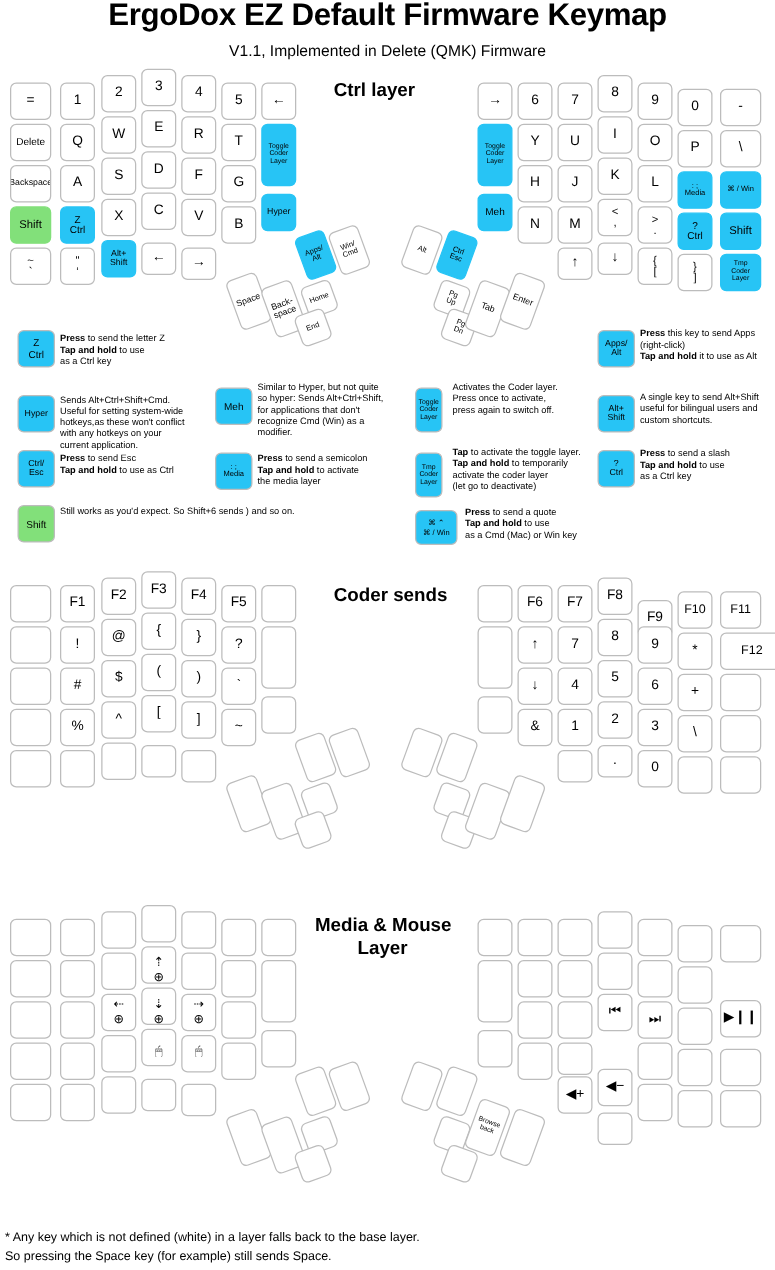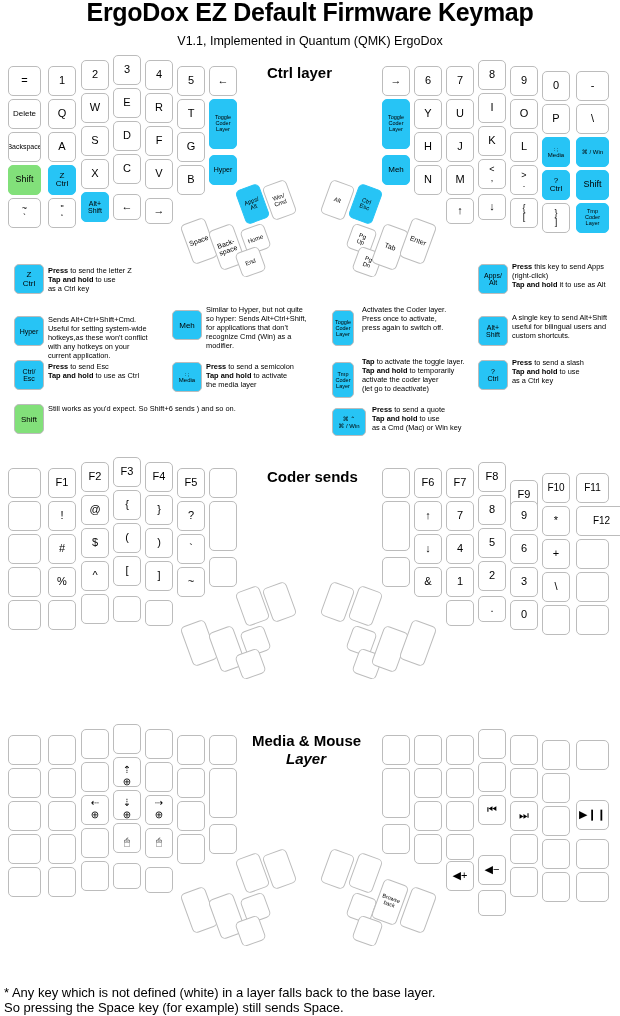--- a/index.html
+++ b/index.html
@@ -14,33 +14,33 @@
   .k11{font-size:11px;}
   .k10{font-size:10px;}
   .k9{font-size:9px;}
   .k8{font-size:8px;}
   .k7{font-size:7px;}
   .k6{font-size:6px;}
   .k55{font-size:5.5px;}
   .legend-key{position:absolute;box-sizing:border-box;border:1.6px solid #bcbcbc;border-radius:5px;display:flex;align-items:center;justify-content:center;text-align:center;overflow:hidden;}
   .legend-text{position:absolute;font-size:7.4px;line-height:1.22;}
   .legend-text b{font-weight:700;}
-  .footnote{position:absolute;font-size:13px;line-height:1.45;}
+  .footnote{position:absolute;font-size:10px;line-height:1.45;}
   .mouse-ico{position:absolute;}
 </style>
 </head>
 <body>
 
 <div class="title">ErgoDox EZ Default Firmware Keymap</div>
-<div class="subtitle">V1.1, Implemented in Quantum (QMK) ErgoDox</div>
+<div class="subtitle">V1.1, Implemented in Delete (QMK) Firmware</div>
 
 <div class="layer-title" style="left:267px;top:64px;">Ctrl layer</div>
 <div class="layer-title" style="left:267px;top:468px;">Coder sends</div>
 <div class="layer-title" style="left:252px;top:732px;">Media &amp; Mouse</div>
-<div class="layer-title" style="left:286px;top:750px;font-style:italic;">Layer</div>
+<div class="layer-title" style="left:286px;top:750px;">Layer</div>
 
 <div id="keyboards">
     <div class="key  k11" style="left: 8px; top: 66px; width: 33px; height: 30px;">
       <span>=</span>
     </div>
     <div class="key  k11" style="left: 48px; top: 66px; width: 28px; height: 30px;">
       <span>1</span>
     </div>
     <div class="key  k11" style="left: 81px; top: 60px; width: 28px; height: 30px;">
       <span>2</span>

